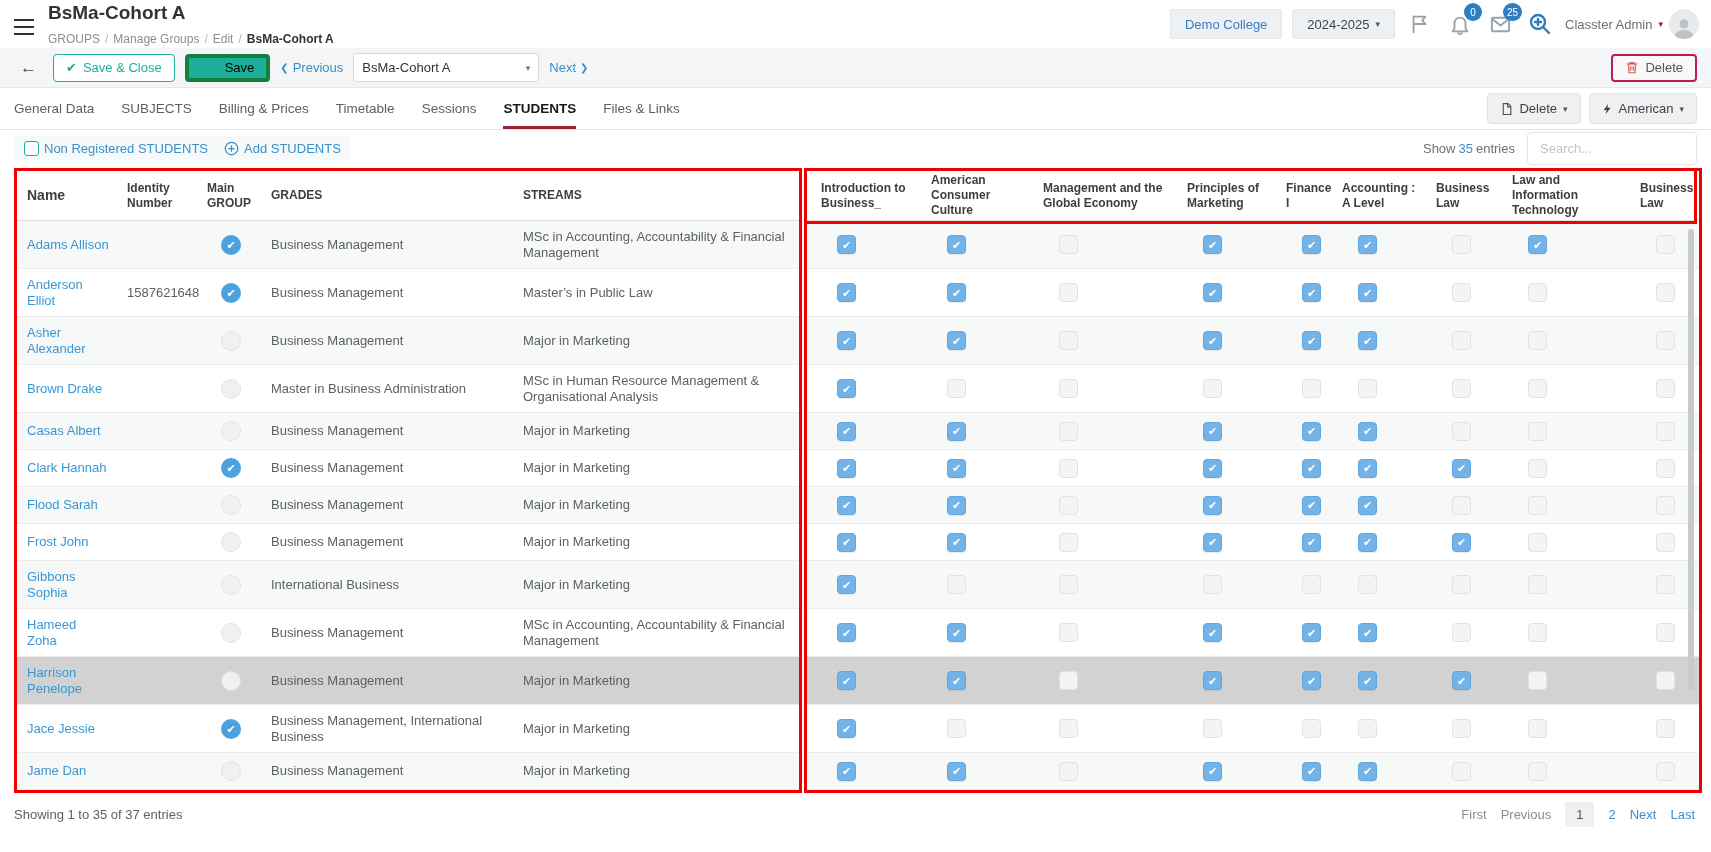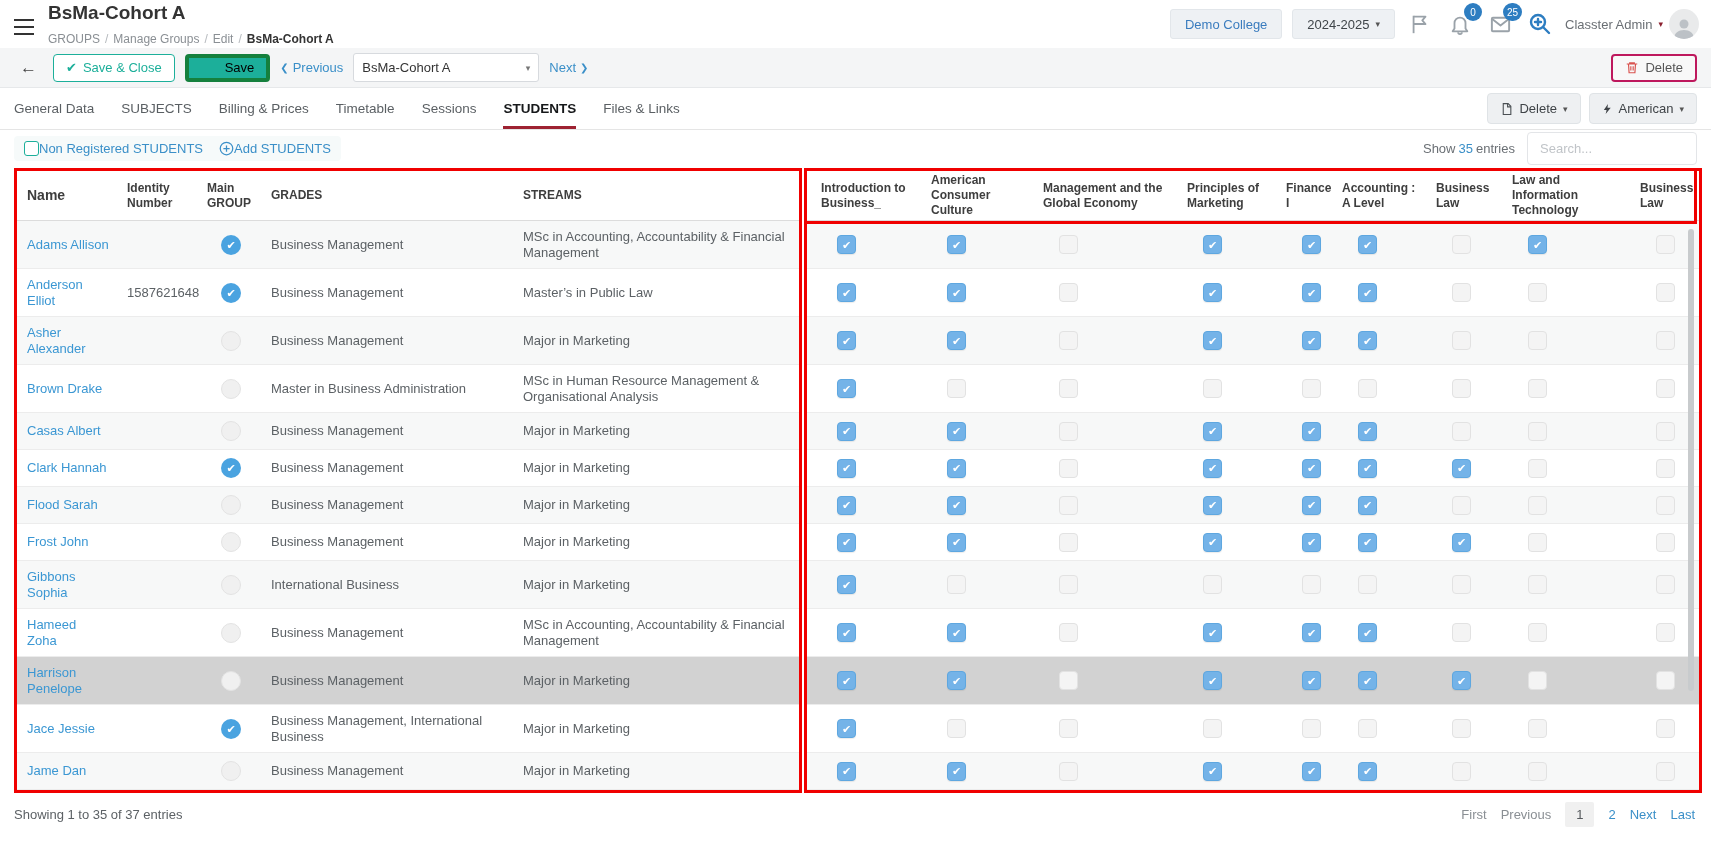--- a/index.html
+++ b/index.html
@@ -48,21 +48,21 @@
   .tabs { display:flex; gap:27px; height:100%; align-items:center; }
   .tab { font-size:13.5px; color:#5a5f63; cursor:pointer; height:100%; display:flex; align-items:center; border-bottom:3px solid transparent; padding-top:3px; }
   .tab.active { color:#16181a; font-weight:bold; border-bottom-color:#9e2232; }
   .tab-actions { margin-left:auto; display:flex; gap:8px; }
   .btn.ghost { background:#eef0f2; border:1px solid #dfe3e6; color:#3f4347; height:31px; }
 
   
   .controls-row { height:36px; display:flex; align-items:center; padding:0 14px; }
   .left-controls { display:flex; align-items:center; gap:16px; background:#f6fafa; border-radius:4px; padding:5px 10px; }
   .tick-box { width:15px; height:15px; border:1.5px solid #1caf9a; border-radius:3px; background:#fff; cursor:pointer; }
-  .ctl-link { color:#3a8fc8; font-size:13px; display:flex; align-items:center; cursor:pointer; }
+  .ctl-link { color:#3a8fc8; font-size:13px; display:flex; align-items:center; gap:5px; cursor:pointer; }
   .right-controls { margin-left:auto; display:flex; align-items:center; gap:12px; }
   .show-entries { font-size:13px; color:#6a6f74; }
   .show-entries b { color:#3a8fc8; font-weight:normal; margin:0 3px; }
   .search-input { width:170px; height:33px; border:1px solid #e3e5e8; border-radius:4px; padding:0 12px; font-size:13px; color:#444;
                   font-family:"Liberation Sans", sans-serif; }
   .search-input::placeholder { color:#c0c4c8; }
 
   
   .table-wrap { display:flex; gap:2px; padding:2px 12px 0 14px; align-items:stretch; }
   .panel { border:3px solid #f00000; background:#fff; }

